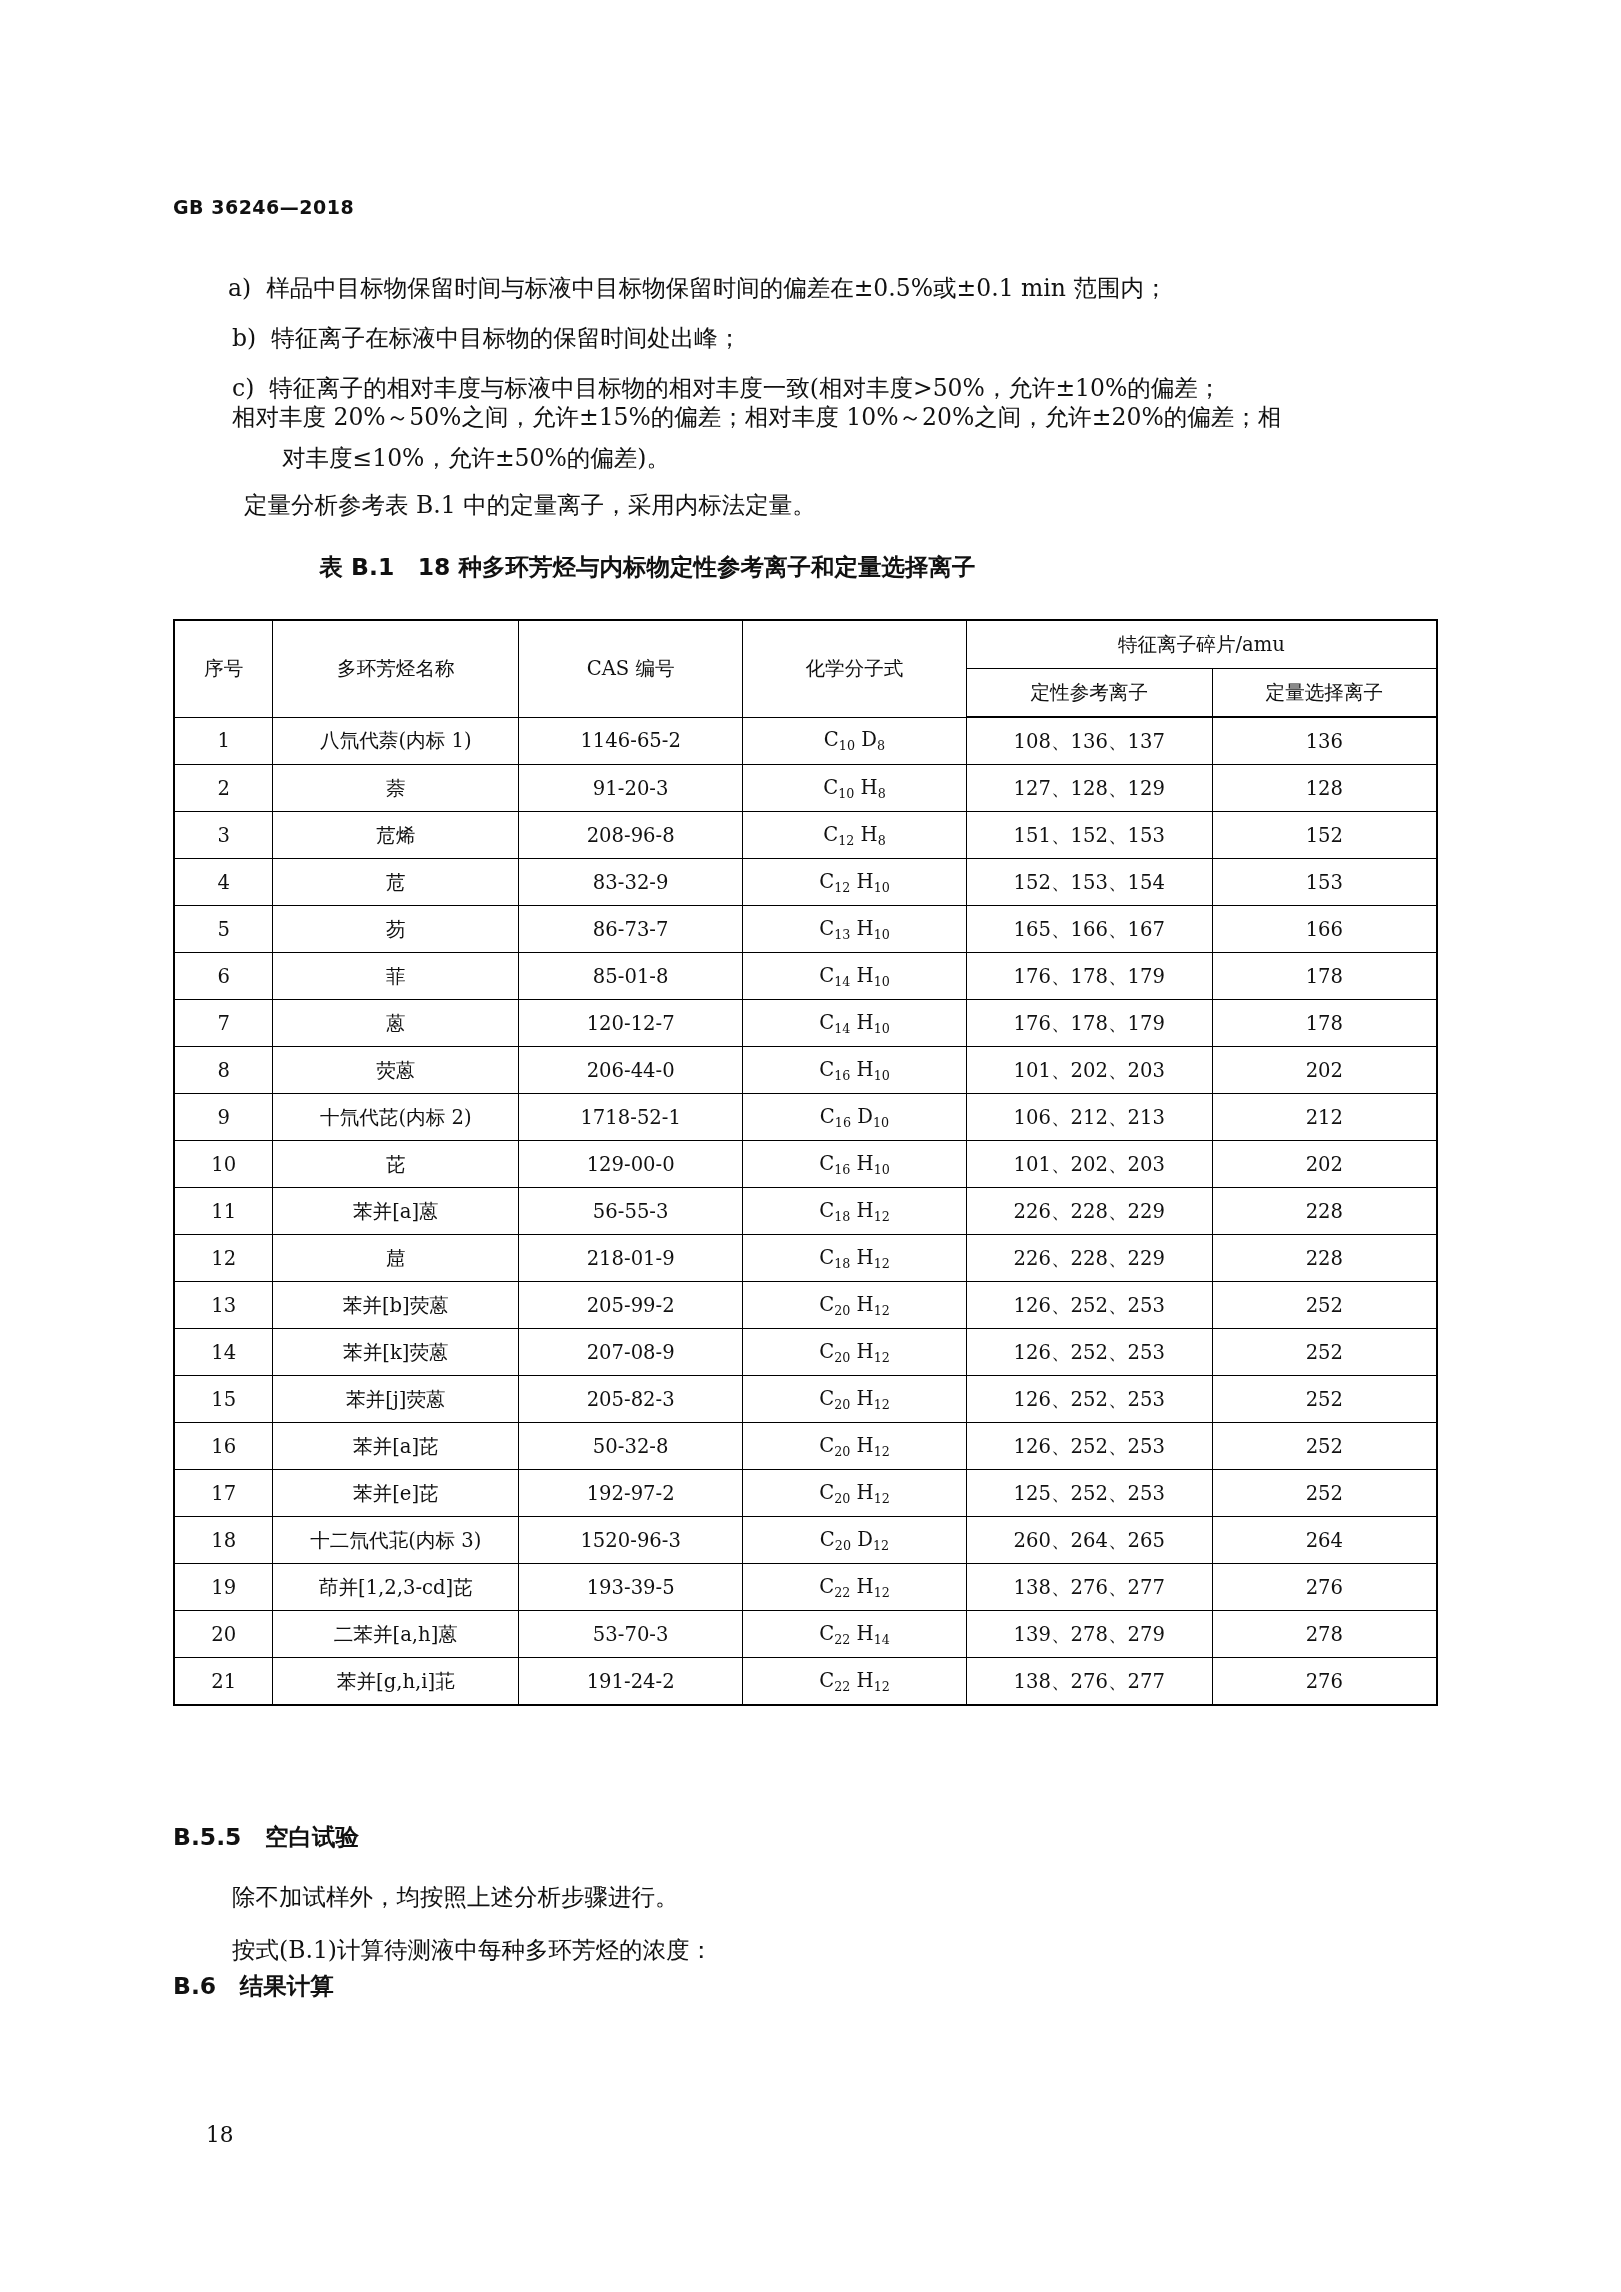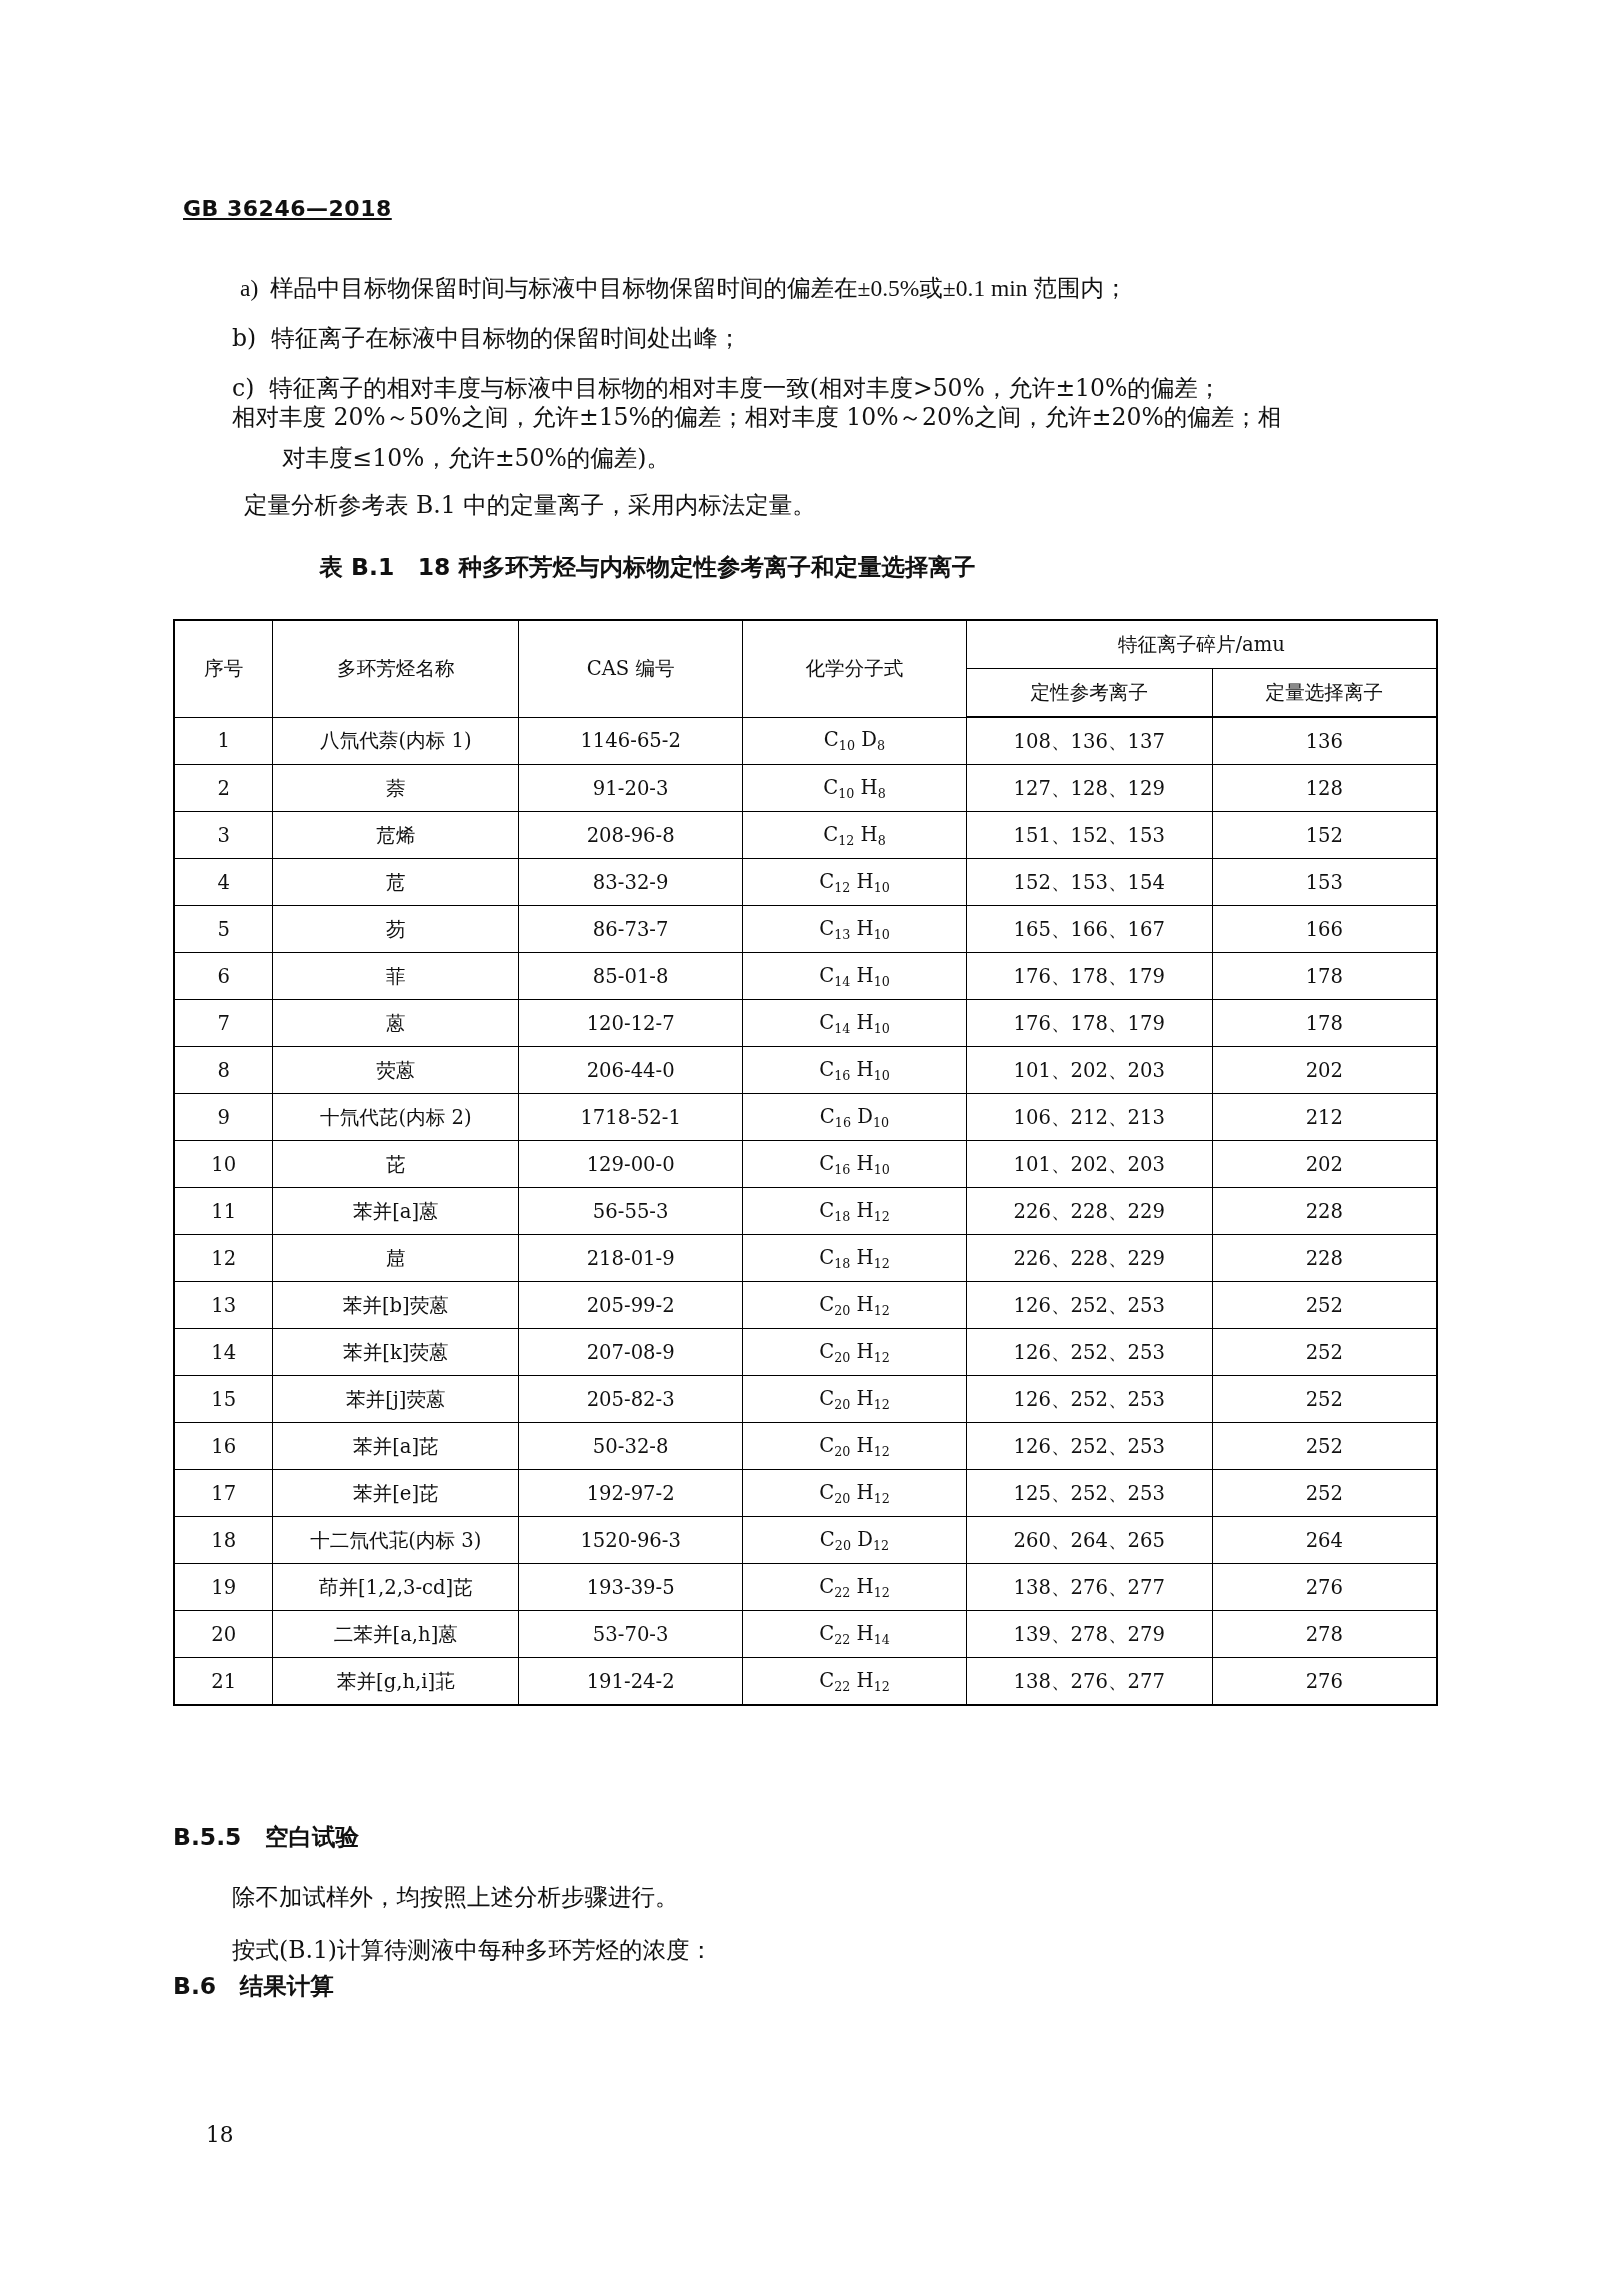--- a/index.html
+++ b/index.html
@@ -1,37 +1,37 @@
 <!DOCTYPE html>
 <html><head>
 <meta charset="utf-8">
 <style>
   html,body{margin:0;padding:0;background:#fff;}
   body{width:1621px;height:2293px;position:relative;overflow:hidden;
        font-family:"DejaVu Serif","Liberation Serif",serif;color:#111;}
   .abs{position:absolute;white-space:nowrap;}
-  .hdr{left:183px;top:196px;font-size:22px;font-family:"DejaVu Sans","Liberation Sans",sans-serif;font-weight:bold;letter-spacing:0.5px;text-decoration:underline;}
+  .hdr{left:173px;top:196px;font-size:19px;font-family:"DejaVu Sans","Liberation Sans",sans-serif;font-weight:bold;letter-spacing:0.5px;}
   .p{font-size:23.5px;line-height:29px;}
   .title{left:0;width:1295px;text-align:center;top:551px;font-size:23.5px;font-weight:bold;font-family:"DejaVu Sans","Liberation Sans",sans-serif;}
   table.t{position:absolute;left:173px;top:619px;width:1265px;border-collapse:collapse;
           border:2.9px solid #000;font-size:19.6px;}
   table.t td,table.t th{border:1.5px solid #000;text-align:center;vertical-align:middle;
           font-weight:normal;padding:0;height:46px;}
   table.t thead tr:last-child th{border-bottom:2.9px solid #000;}
   table.t thead th{height:47px;}
   sub{font-size:12.7px;vertical-align:-3.9px;}
   .sec{font-size:23.5px;font-weight:bold;font-family:"DejaVu Sans","Liberation Sans",sans-serif;}
   .pg{left:206px;top:2122px;font-size:21.6px;}
 </style>
 </head>
 <body>
 
 <div class="abs hdr">GB 36246—2018</div>
 
-<div class="abs p" style="left:240px;top:274px;font-family:Liberation Serif, serif;">
+<div class="abs p" style="left:228px;top:274px;">
   <span>a)</span>&nbsp;
   <span>样品中目标物保留时间与标液中目标物保留时间的偏差在±0.5%或±0.1 min 范围内；</span>
 </div>
 <div class="abs p" style="left:232px;top:324px;">
   <span>b)</span>&nbsp;
   <span>特征离子在标液中目标物的保留时间处出峰；</span>
 </div>
 <div class="abs p" style="left:232px;top:374px;">
   <span>c)</span>&nbsp;
   <span>特征离子的相对丰度与标液中目标物的相对丰度一致(相对丰度&gt;50%，允许±10%的偏差；</span>

